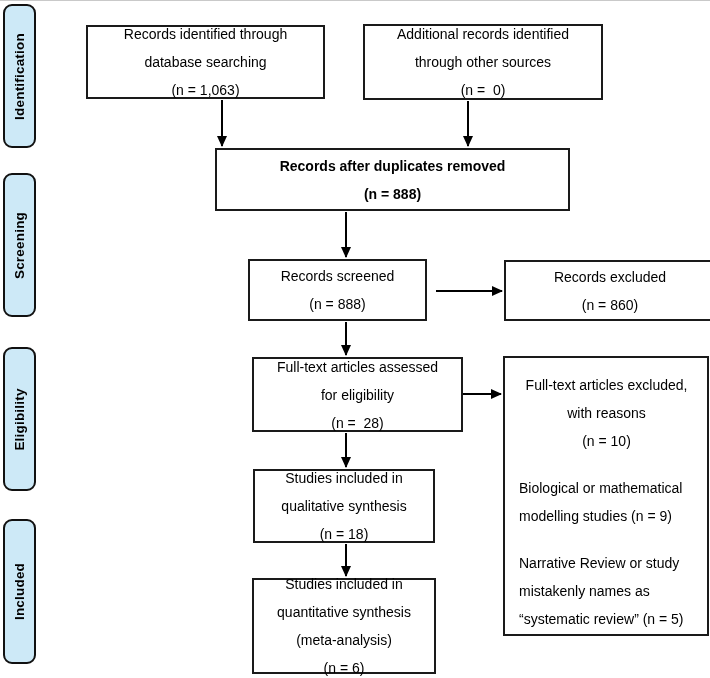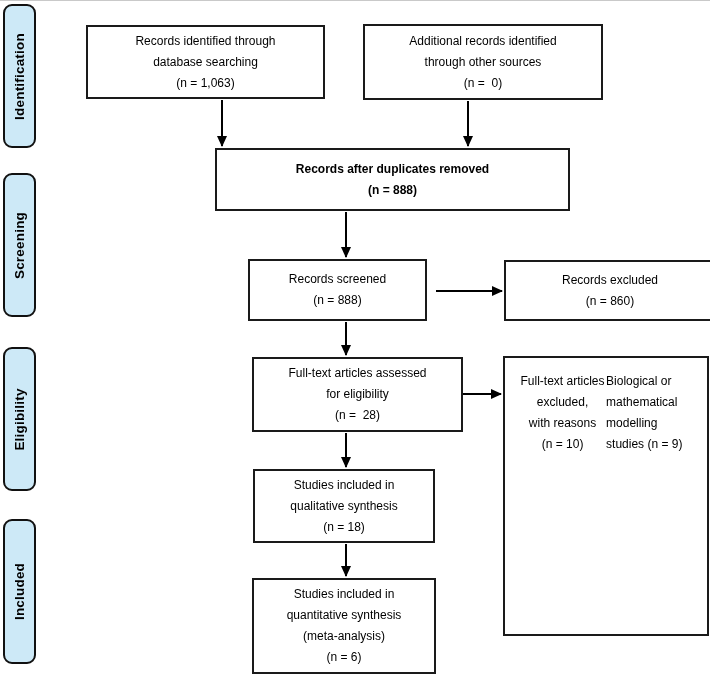--- a/index.html
+++ b/index.html
@@ -48,36 +48,36 @@
   
   .box {
     position: absolute;
     background: var(--box-fill, #ffffff);
     border: 2px solid var(--box-border, #1a1a1a);
     display: flex;
     align-items: center;
     justify-content: center;
     text-align: center;
     white-space: pre-line;
-    font-size: 12px;
-    line-height: 21px;
+    font-size: 14px;
+    line-height: 28px;
     padding: 4px 8px;
   }
   .box--records-identified { left: 86px;  top: 24px;  width: 239px; height: 74px; }
   .box--additional-records { left: 363px; top: 23px;  width: 240px; height: 76px; }
   .box--after-duplicates   { left: 215px; top: 147px; width: 355px; height: 63px; font-weight: bold; }
   .box--records-screened   { left: 248px; top: 258px; width: 179px; height: 62px; }
   .box--records-excluded   { left: 504px; top: 259px; width: 212px; height: 61px; }
   .box--fulltext-assessed  { left: 252px; top: 356px; width: 211px; height: 75px; }
   .box--qualitative        { left: 253px; top: 468px; width: 182px; height: 74px; }
   .box--quantitative       { left: 252px; top: 577px; width: 184px; height: 96px; }
 
   .box--fulltext-excluded {
     left: 503px; top: 355px; width: 206px; height: 280px;
-    flex-direction: row;
+    flex-direction: column;
     align-items: stretch;
     justify-content: flex-start;
     padding: 13px 13px 10px 14px;
     text-align: left;
   }
   .reasons-header {
     text-align: center;
     white-space: pre-line;
     margin-bottom: 19px;
   }
@@ -140,20 +140,23 @@
   <div class="box box--fulltext-assessed">Full-text articles assessed
 for eligibility
 (n = &nbsp;28)</div>
 
   <div class="box box--fulltext-excluded">
     <div class="reasons-header">Full-text articles excluded,
 with reasons
 (n = 10)</div>
     <div class="reason">Biological or mathematical
 modelling studies (n = 9)</div>
+    <div class="reason">Narrative Review or study
+mistakenly names as
+“systematic review” (n = 5)</div>
   </div>
 
   <div class="box box--qualitative">Studies included in
 qualitative synthesis
 (n = 18)</div>
 
   <div class="box box--quantitative">Studies included in
 quantitative synthesis
 (meta-analysis)
 (n = 6)</div>

